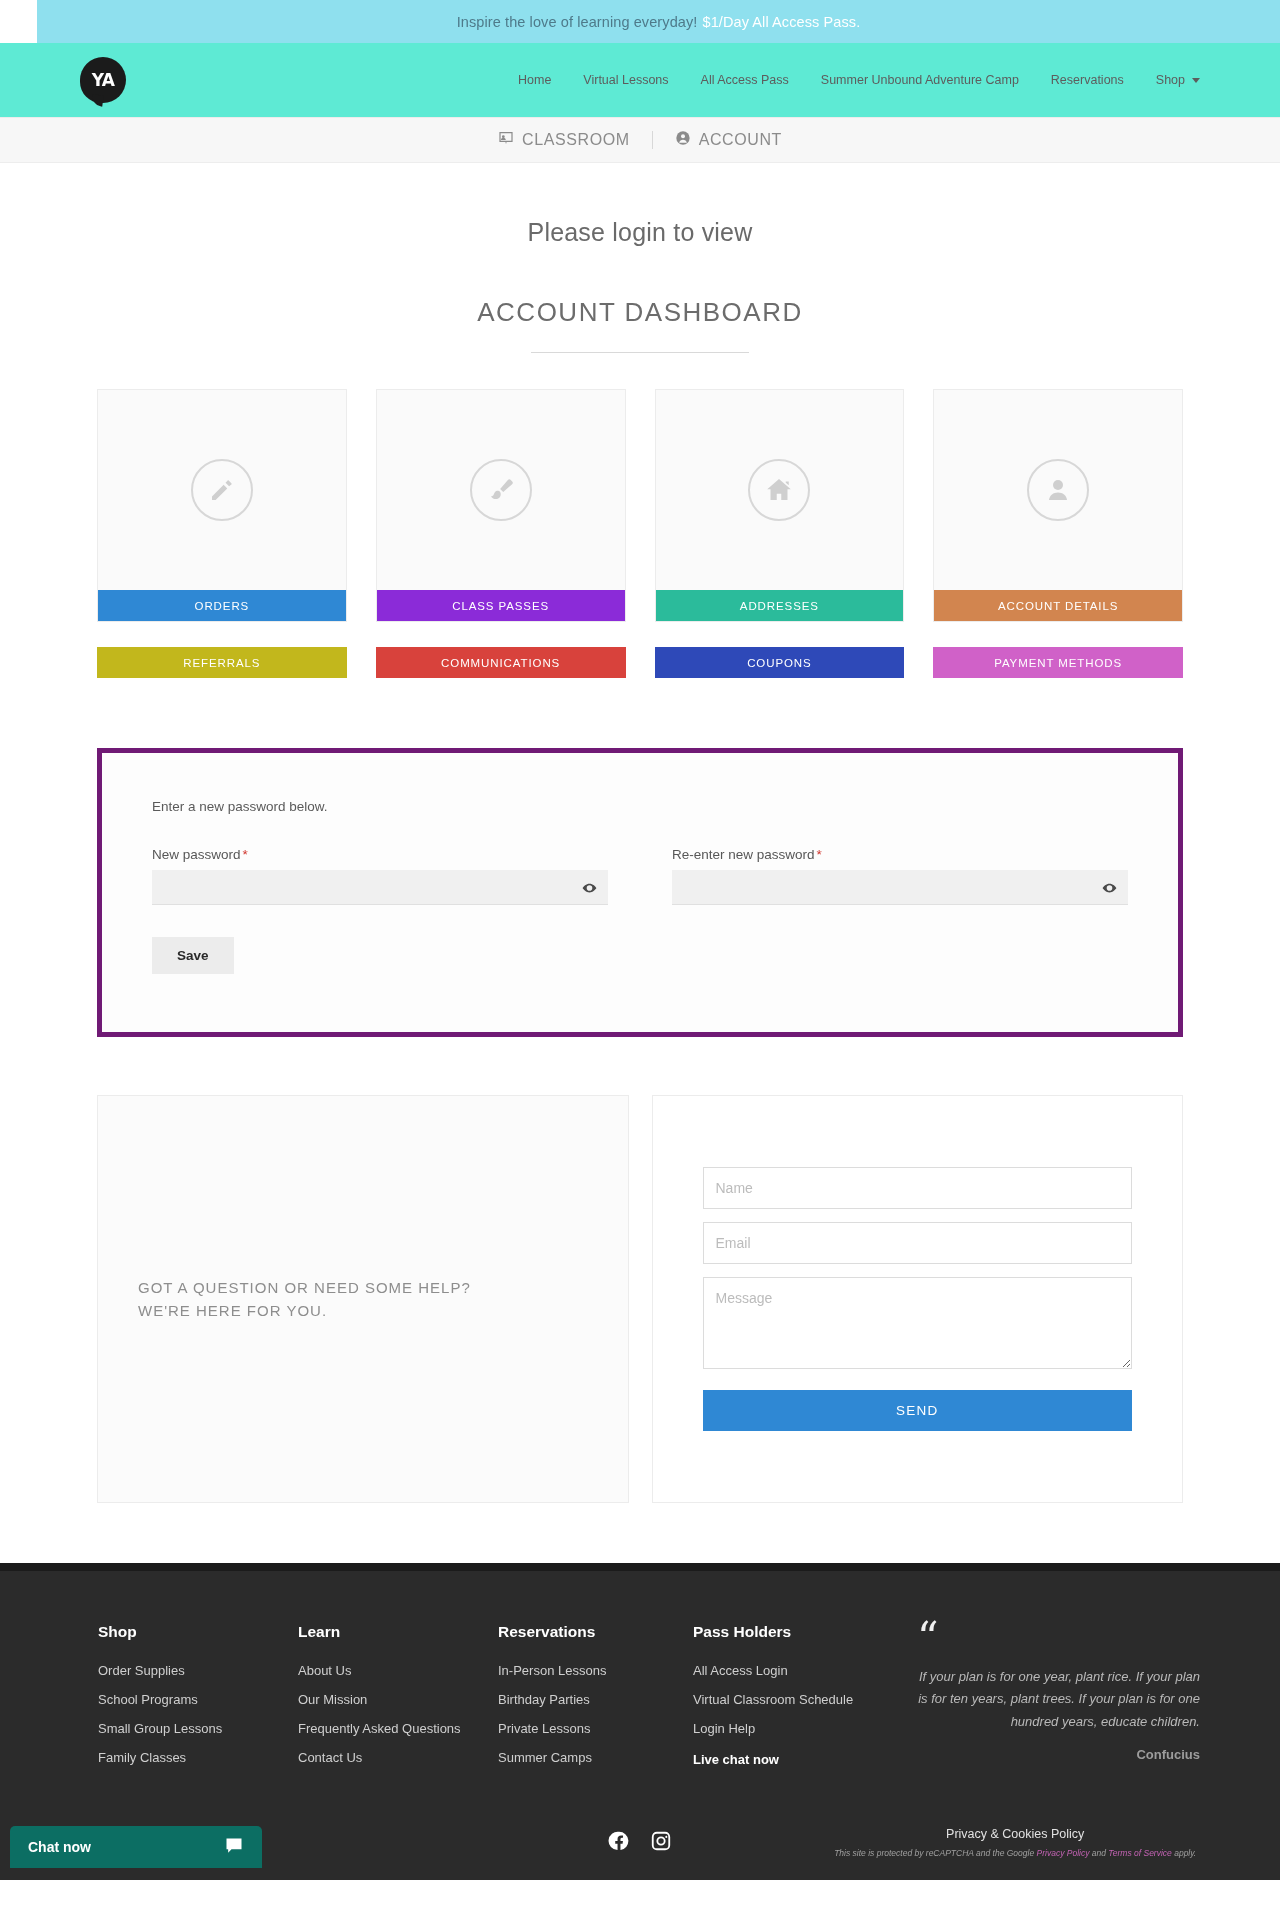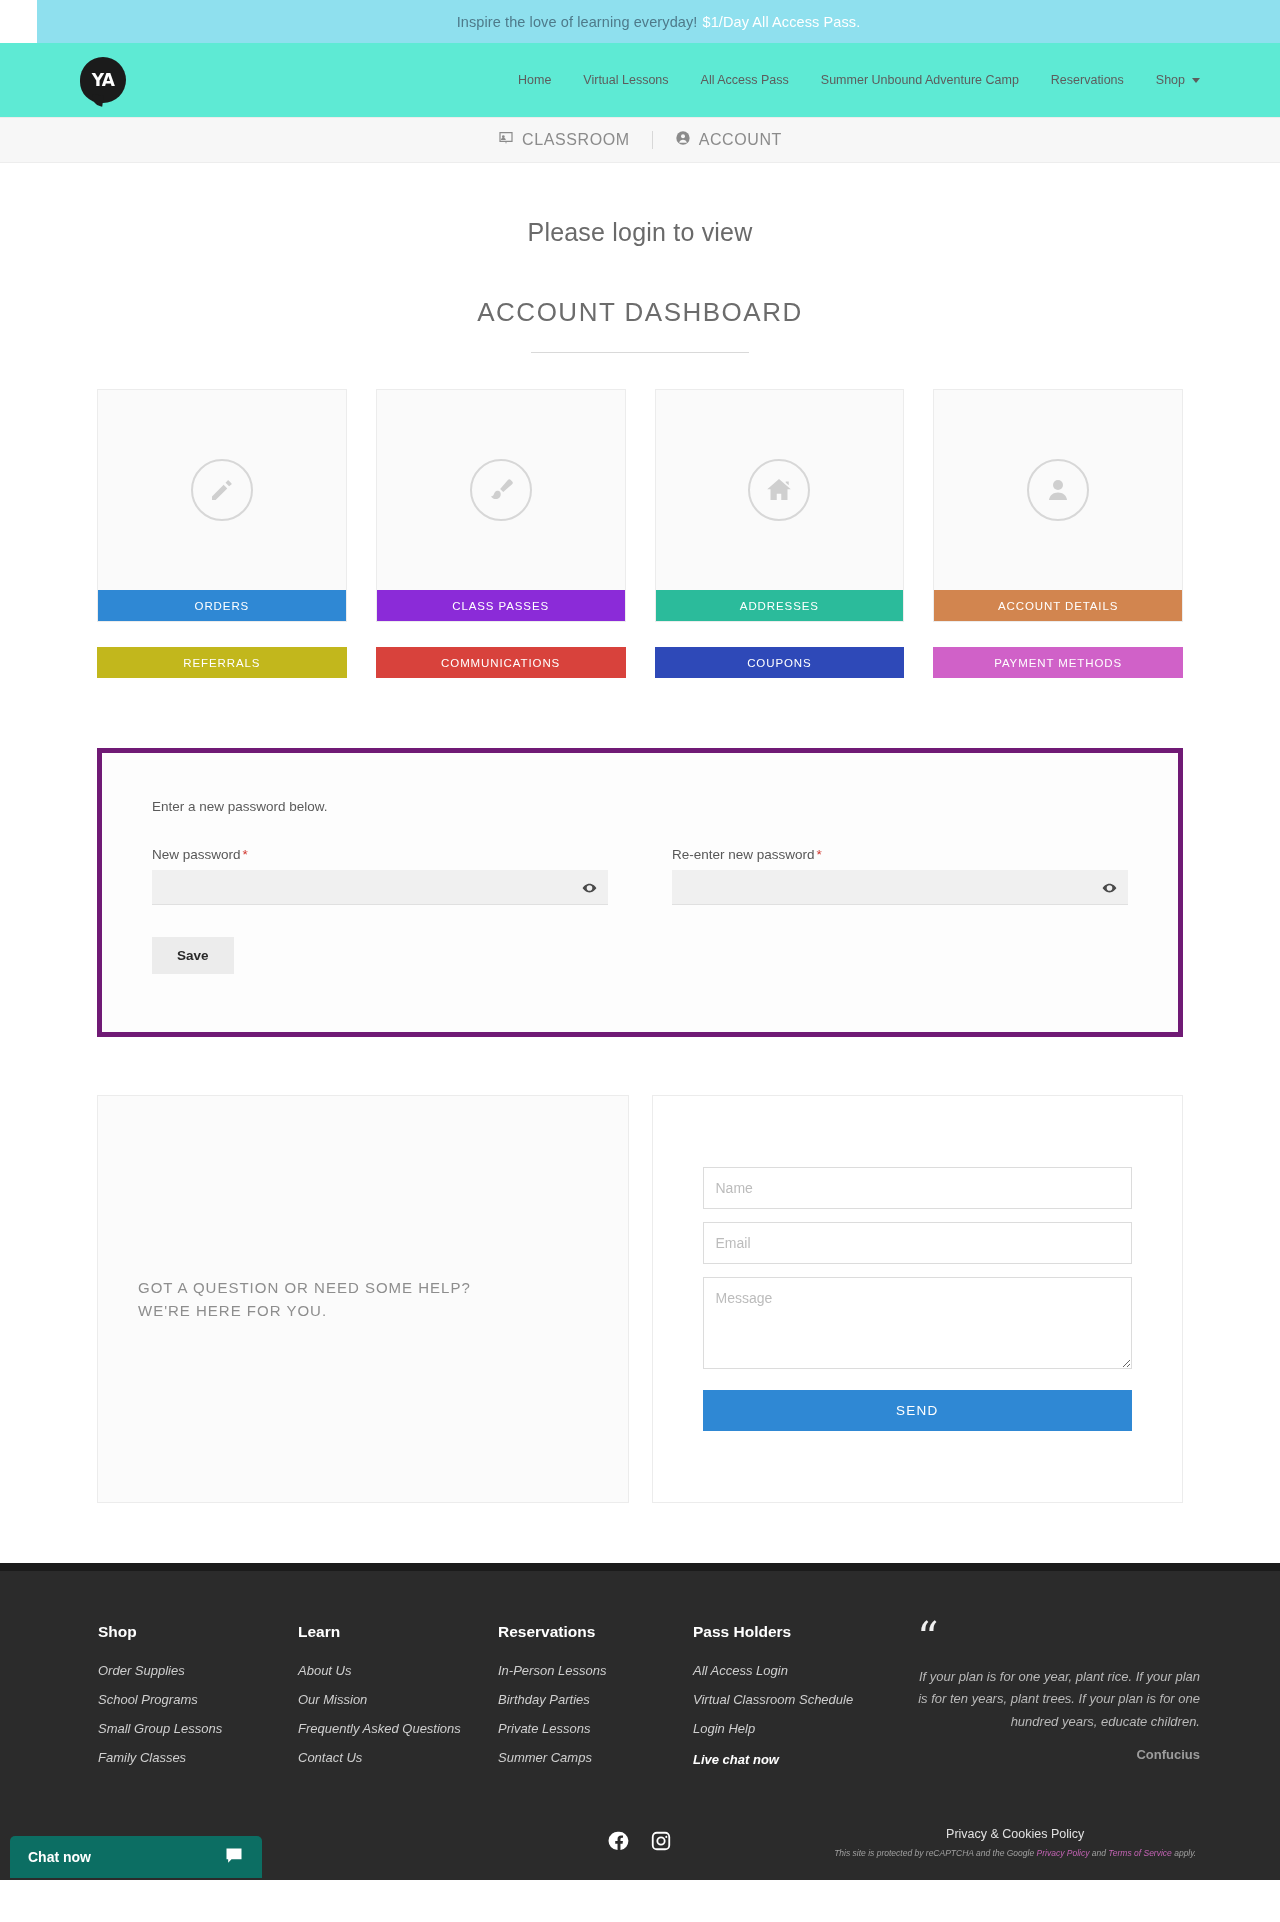--- a/index.html
+++ b/index.html
@@ -291,21 +291,20 @@
     font-size: 15.5px;
     color: #ffffff;
     font-weight: 700;
   }
   .fcol a {
     display: block;
     color: #cfcfcf;
     text-decoration: none;
     font-size: 13px;
     margin-bottom: 14px;
-    font-style: italic;
   }
   .live-chat { color: #ffffff !important; font-weight: 700; margin-top: 16px !important; }
   .quote-col { padding-left: 24px; }
   .quote-mark {
     color: #f0f0f0;
     font-size: 42px;
     line-height: .7;
     font-family: "DejaVu Serif", serif;
     margin-bottom: 14px;
   }
@@ -339,21 +338,21 @@
     font-style: italic;
     color: #a0a0a0;
     margin-top: 7px;
   }
   .recaptcha-note a { color: #c463b4; text-decoration: none; }
 
   
   .chat-widget {
     position: absolute;
     left: 10px;
-    bottom: 2px;
+    bottom: 12px;
     width: 252px;
     height: 42px;
     background: #0c6e63;
     border-radius: 5px 5px 0 0;
     display: flex;
     align-items: center;
     justify-content: space-between;
     padding: 0 18px;
     cursor: pointer;
   }

